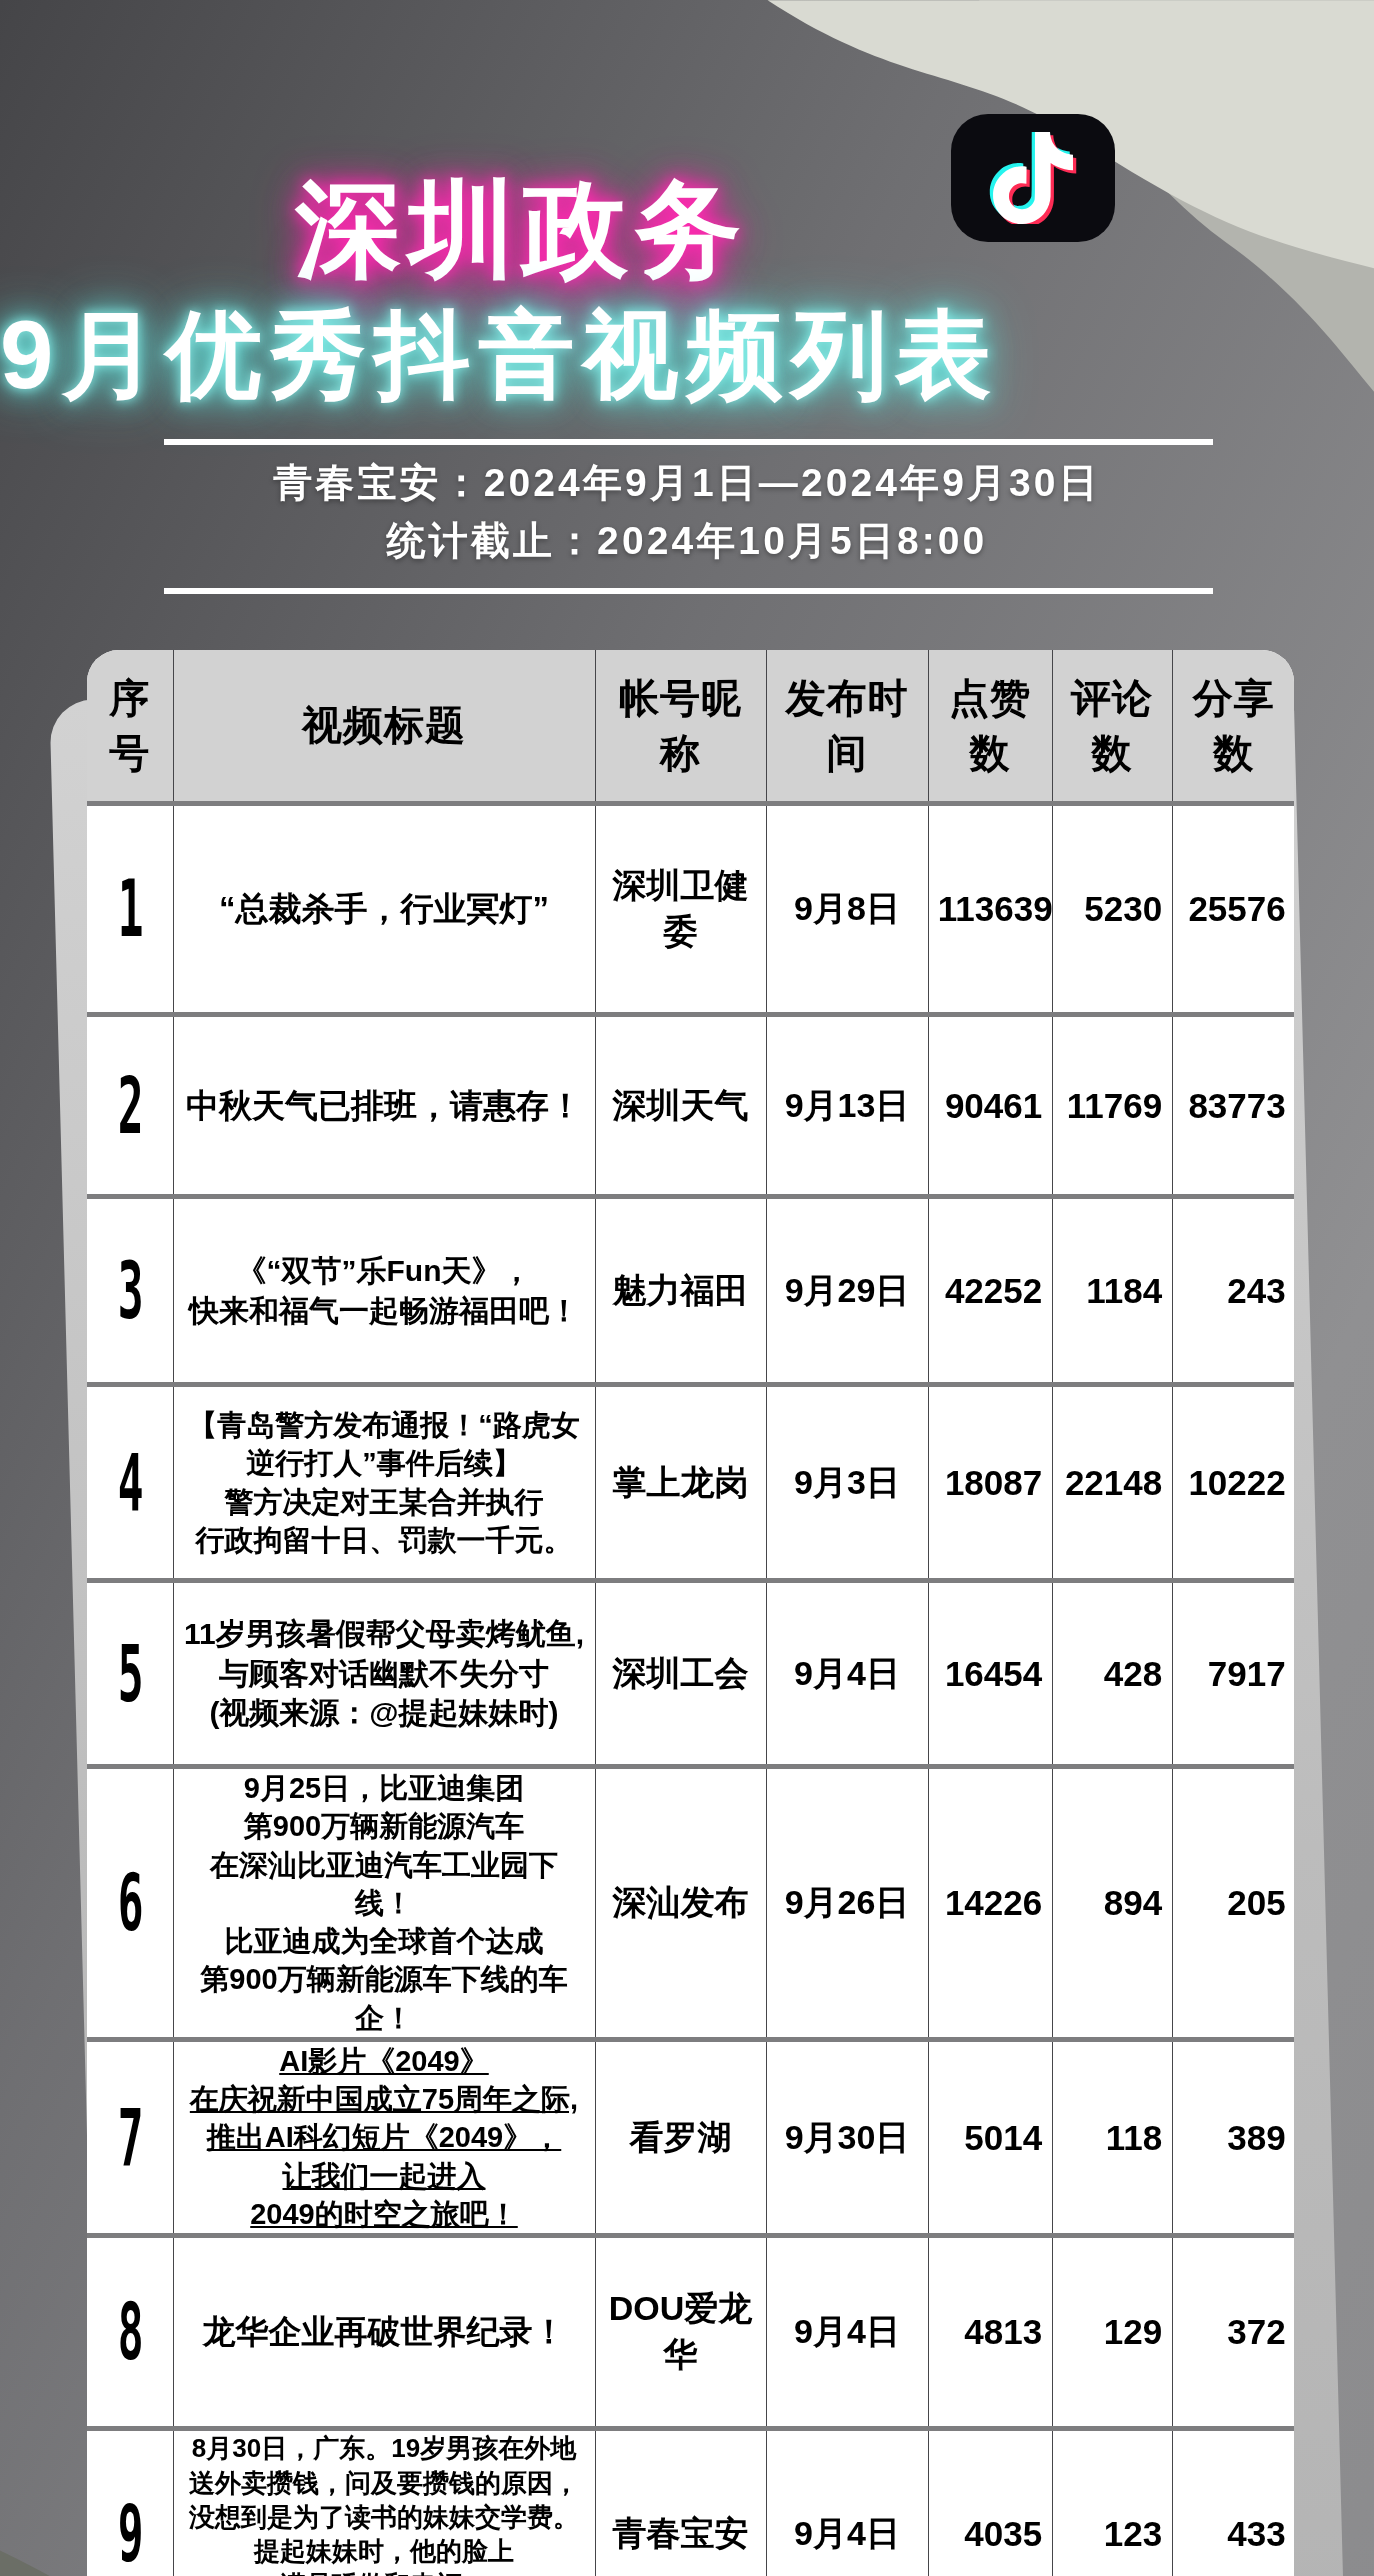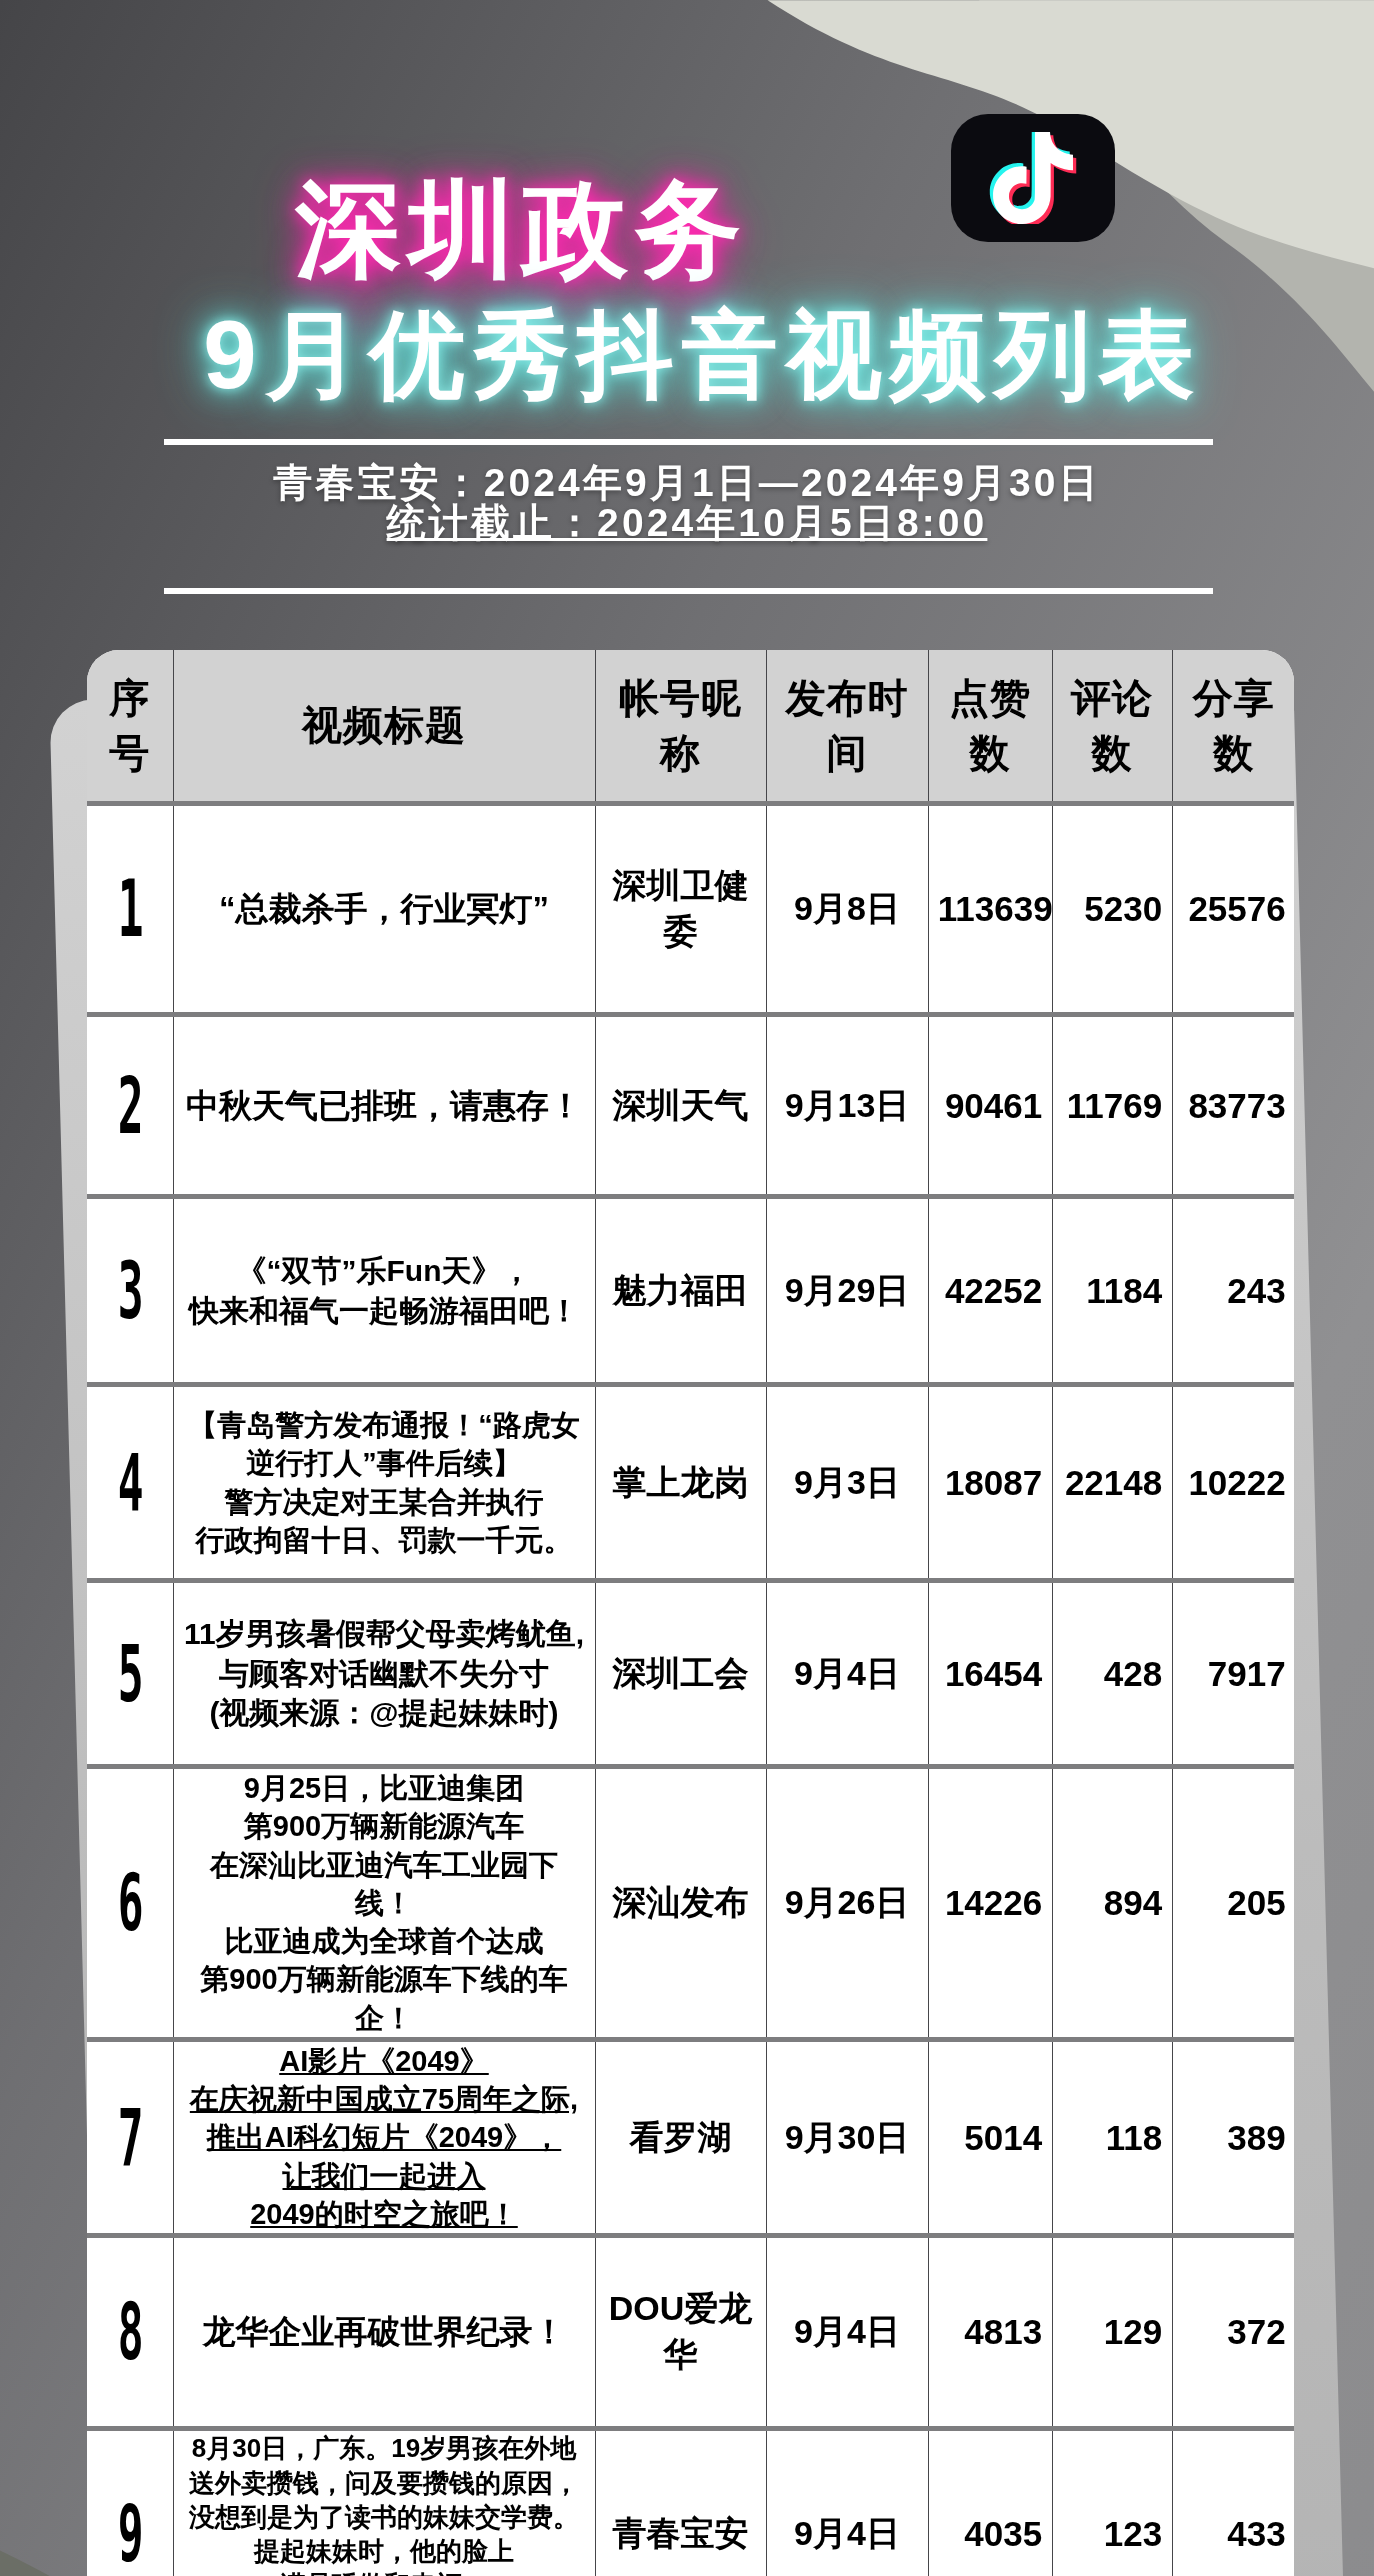--- a/index.html
+++ b/index.html
@@ -13,40 +13,39 @@
   }
   svg.deco{position:absolute;left:0;top:0;pointer-events:none;}
 
   
   .title1{
     position:absolute;top:159px;left:-165px;right:165px;text-align:center;
     font-size:106px;font-weight:900;color:#ffffff;letter-spacing:7.2px;
     text-shadow:0 0 14.4px #ff2bb1,0 0 31px #ff2bb1,0 5.2px 46px #d01b95,0 62px 36px rgba(255,43,177,.35);
   }
   .title2{
-    position:absolute;top:292px;left:0;right:0;text-align:center;
+    position:absolute;top:292px;left:0;right:0;
     font-size:96px;font-weight:900;color:#ffffff;letter-spacing:8.2px;
     text-shadow:0 0 11.3px #8aeee9,0 0 28px #63e2dc,0 0 49px #54ded7;
-    padding-left:32px;
   }
   .tiktok-box{
     position:absolute;left:951px;top:114px;width:164px;height:128px;
     background:#0b0b10;border-radius:37px;
     display:flex;align-items:center;justify-content:center;
   }
 
   
   .rule{position:absolute;left:164px;width:1049px;height:5.7px;background:#ffffff;}
   .rule1{top:439px;} .rule2{top:588px;}
   .meta{
     position:absolute;left:0;right:0;text-align:center;color:#ffffff;
     font-size:39px;font-weight:700;letter-spacing:3.1px;
     text-shadow:0 2.1px 5.2px rgba(0,0,0,.35);
   }
-  .meta1{top:456px;} .meta2{top:496px;text-decoration:underline;}
+  .meta1{top:456px;} .meta2{top:514px;}
 
   
   .card-back{
     position:absolute;left:49px;top:668px;width:1244px;height:2144px;
     border-radius:43px;background:linear-gradient(180deg,#d2d2d2 0%,#bcbcbc 55%,#b2b2b2 100%);
     transform:rotate(-1.5deg);transform-origin:100% 0;
   }
   .card{
     position:absolute;left:87px;top:650px;width:1207px;height:2129px;
     border-radius:32px;background:#ffffff;overflow:hidden;

